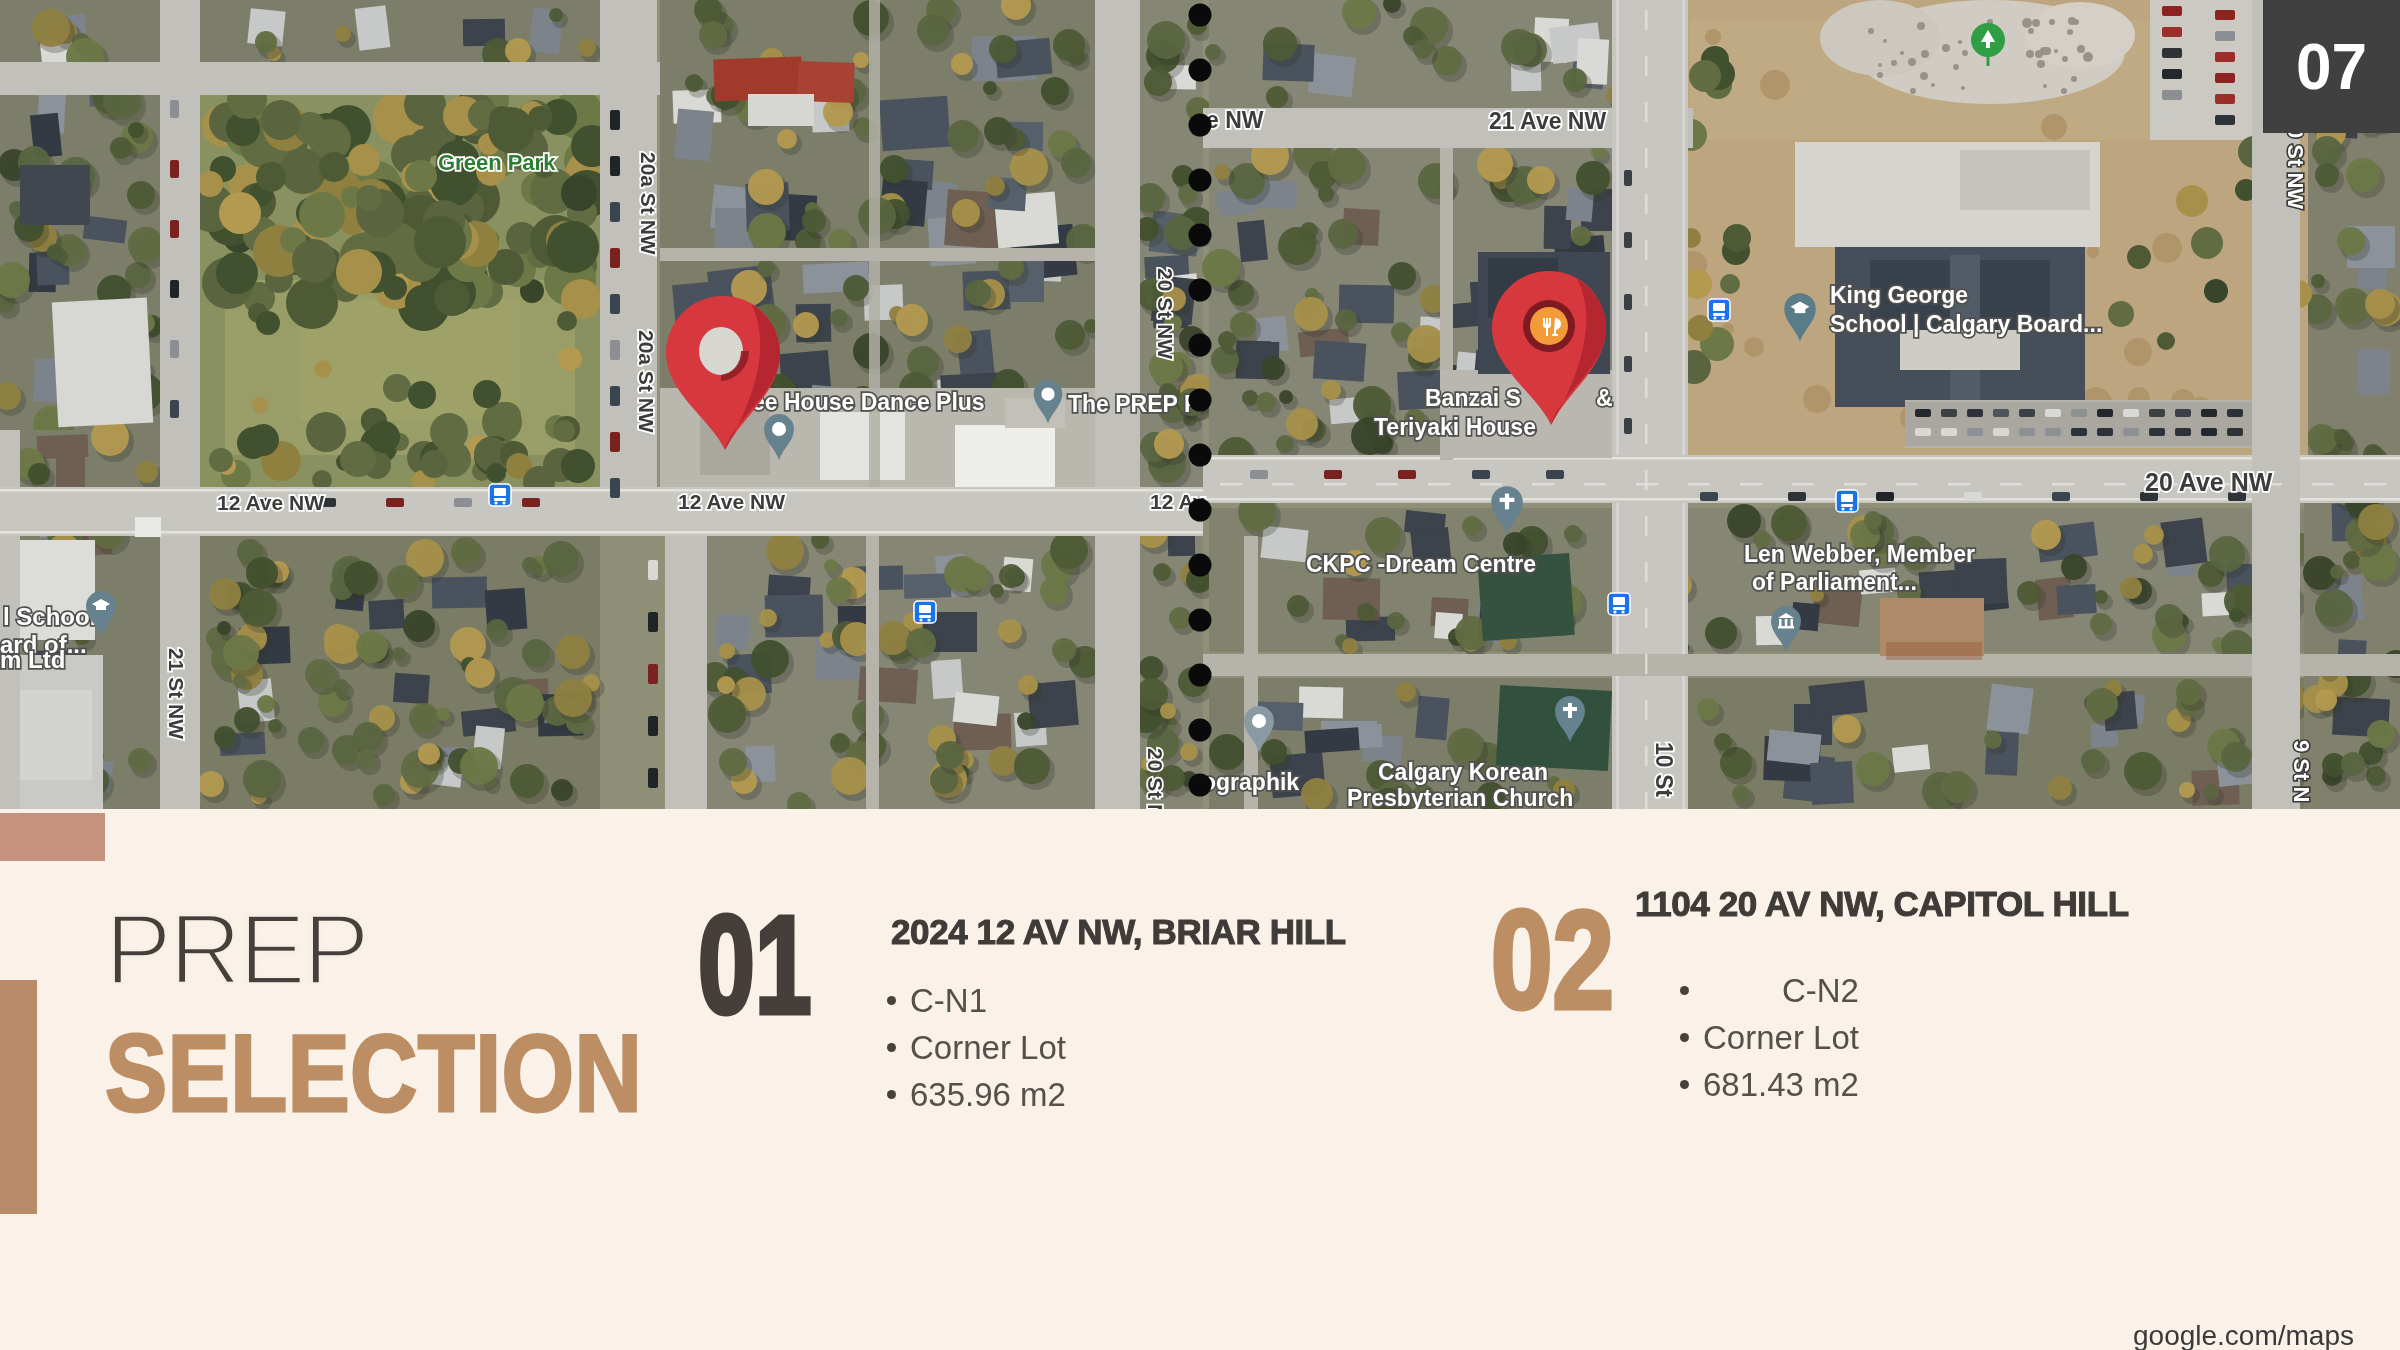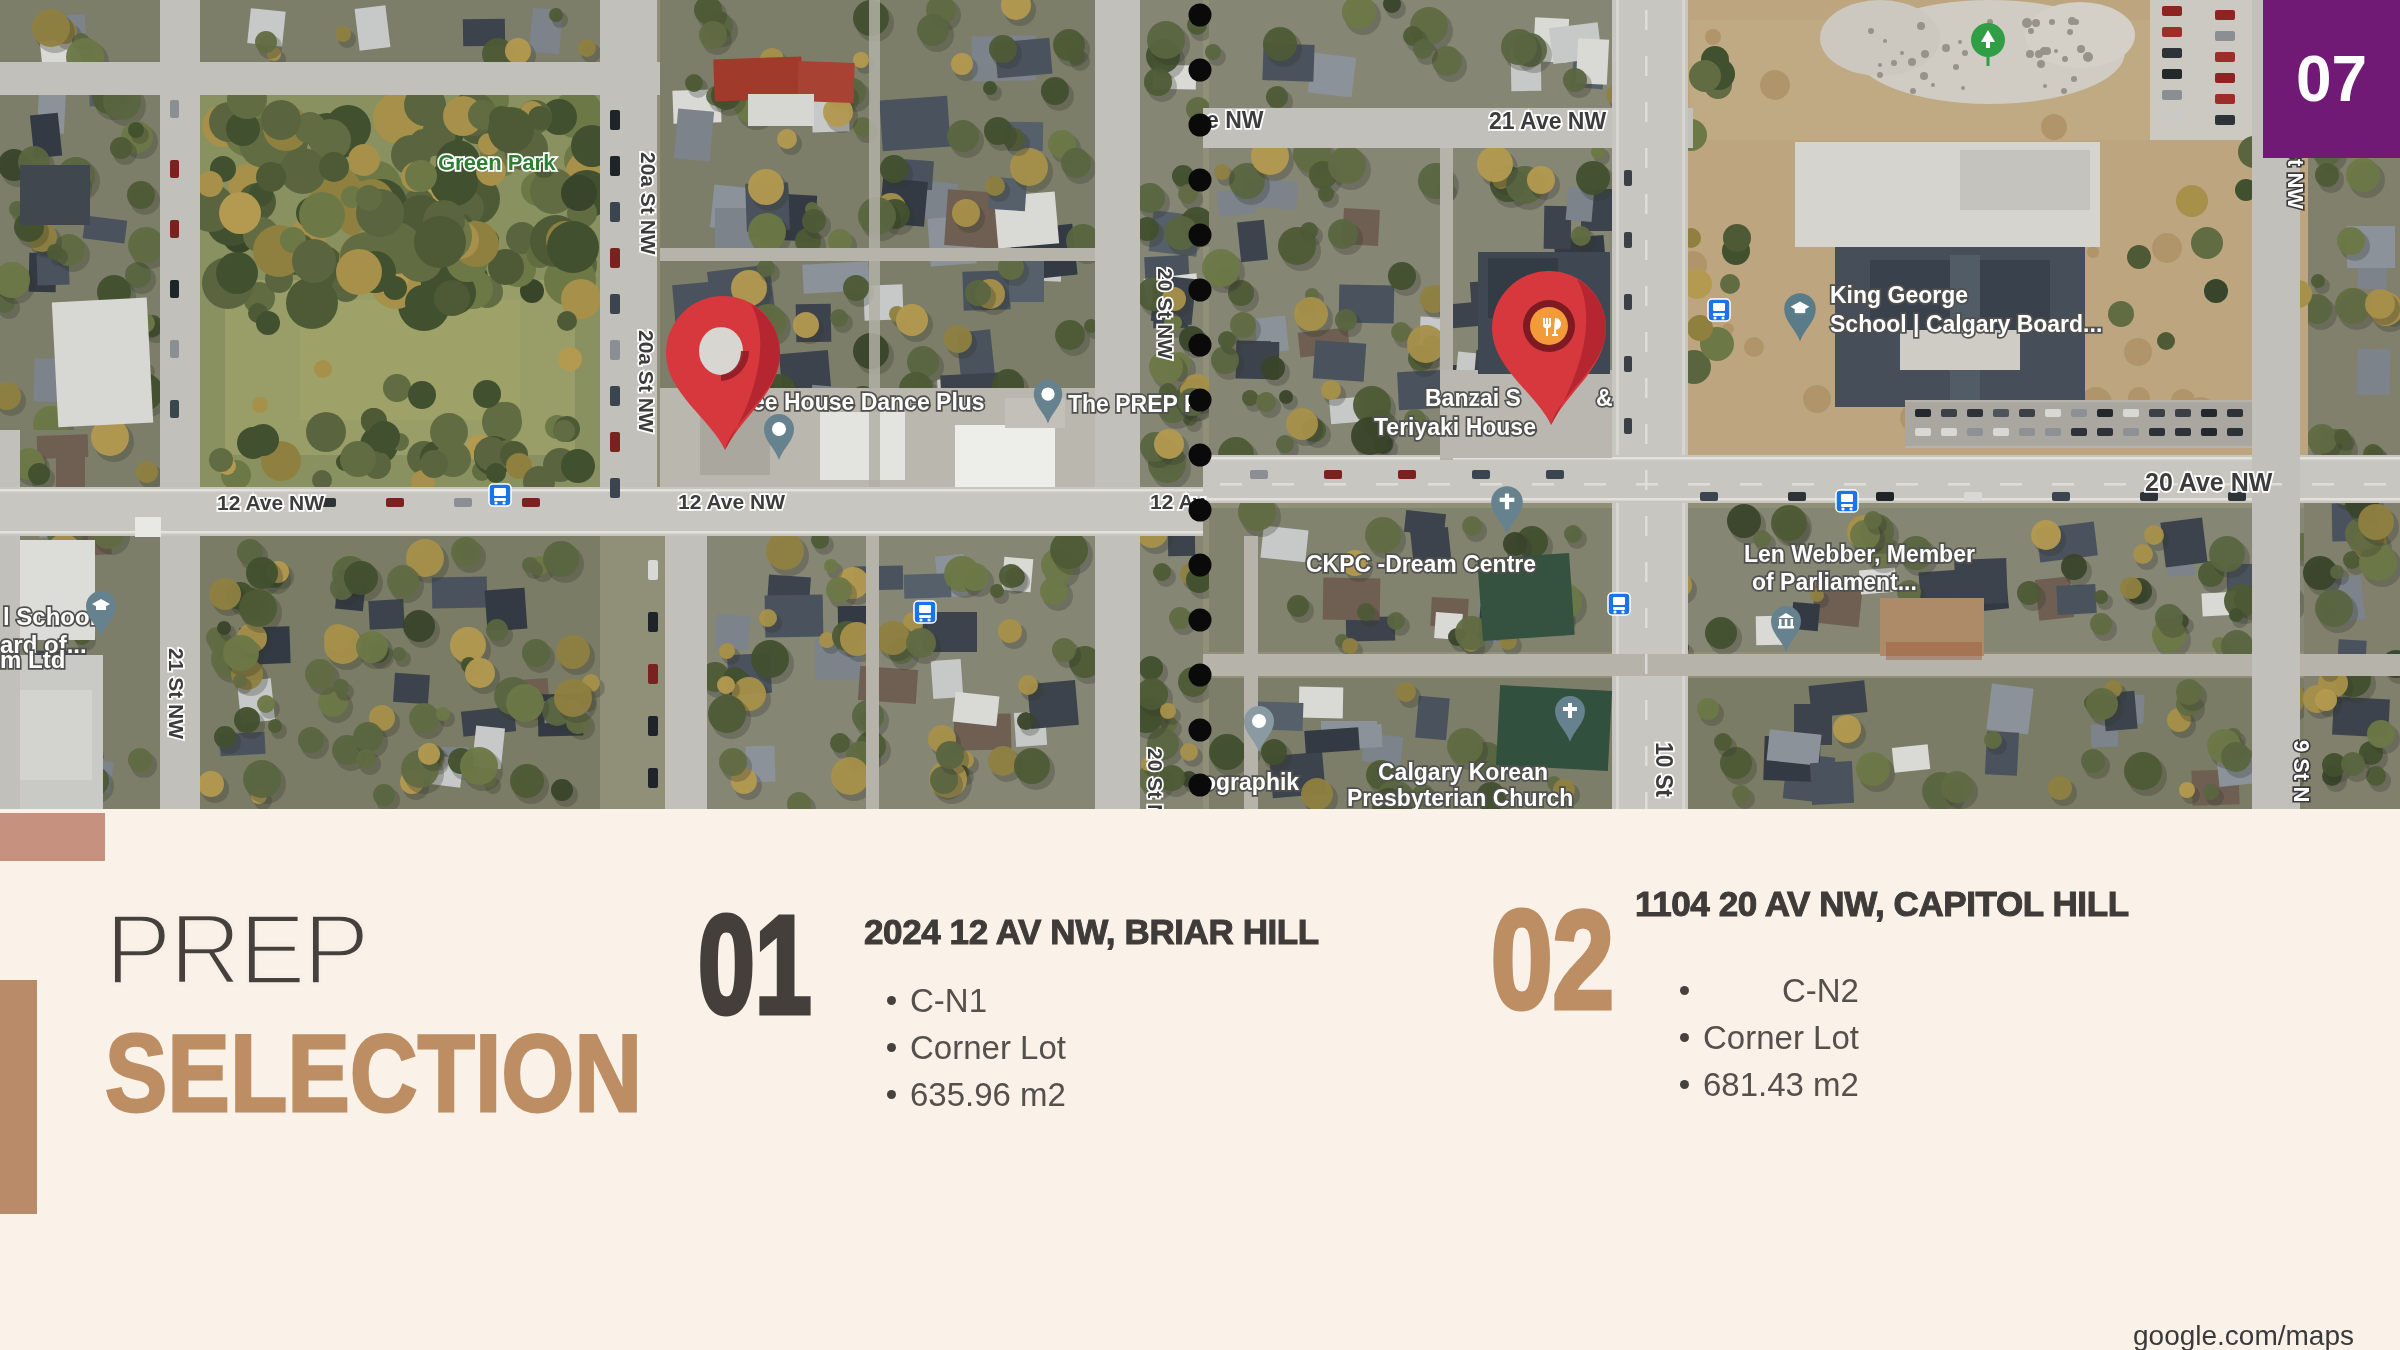--- a/index.html
+++ b/index.html
@@ -1,29 +1,29 @@
 <!DOCTYPE html>
 <html><head><meta charset="utf-8">
 <style>
 html,body{margin:0;padding:0;}
 body{width:2400px;height:1350px;position:relative;overflow:hidden;background:#faf1e9;
  font-family:"Liberation Sans",sans-serif;}
 #map{position:absolute;left:0;top:0;width:2400px;height:809px;}
-#badge{position:absolute;left:2263px;top:0;width:137px;height:158px;background:#701a75;
+#badge{position:absolute;left:2263px;top:0;width:137px;height:133px;background:#404040;
  display:flex;align-items:center;justify-content:center;}
 #badge span{color:#fff;font-weight:bold;font-size:64px;}
 #rose{position:absolute;left:0;top:813px;width:105px;height:48px;background:#c6917e;}
 #bar{position:absolute;left:0;top:980px;width:37px;height:234px;background:#b98b68;}
 #site{position:absolute;left:105px;top:899px;font-size:100px;letter-spacing:-2.5px;color:#45403c;line-height:100px;-webkit-text-stroke:3.5px #f8efe7;}
 #selection{position:absolute;left:105px;top:1019px;font-size:109px;font-weight:bold;letter-spacing:0.5px;color:#bd8e63;line-height:109px;transform:scaleX(0.855);transform-origin:left top;-webkit-text-stroke:3px #bd8e63;}
 .num{position:absolute;font-weight:bold;font-size:134px;line-height:134px;transform-origin:left top;-webkit-text-stroke:5px currentColor;}
 #n1{left:698px;top:898px;color:#453f3b;font-size:140px;transform:scaleX(0.73);}
 #n2{left:1491px;top:893px;color:#bd8e63;font-size:140px;transform:scaleX(0.79);}
 .head{position:absolute;font-weight:bold;font-size:35px;color:#3f3b38;letter-spacing:-0.4px;-webkit-text-stroke:1px currentColor;}
-#h1{left:864px;top:912px;}
+#h1{left:891px;top:912px;}
 #h2{left:1635px;top:884px;text-align:right;}
 ul{position:absolute;margin:11px;padding:0;list-style:none;font-size:33px;color:#55504b;}
 ul li{height:47px;position:relative;padding-left:0px;}
 ul li:before{content:"";position:absolute;width:9px;height:9px;border-radius:50%;background:#46413c;left:-23px;top:14px;}
 #l1{left:899px;top:971px;}
 #l2{left:1692px;top:961px;text-align:right;}
 #gmaps{position:absolute;right:46px;top:1320px;font-size:28px;color:#3a3a3a;}
 </style></head>
 <body>
 <div id="map"><svg width="2400" height="809" viewBox="0 0 2400 809">

